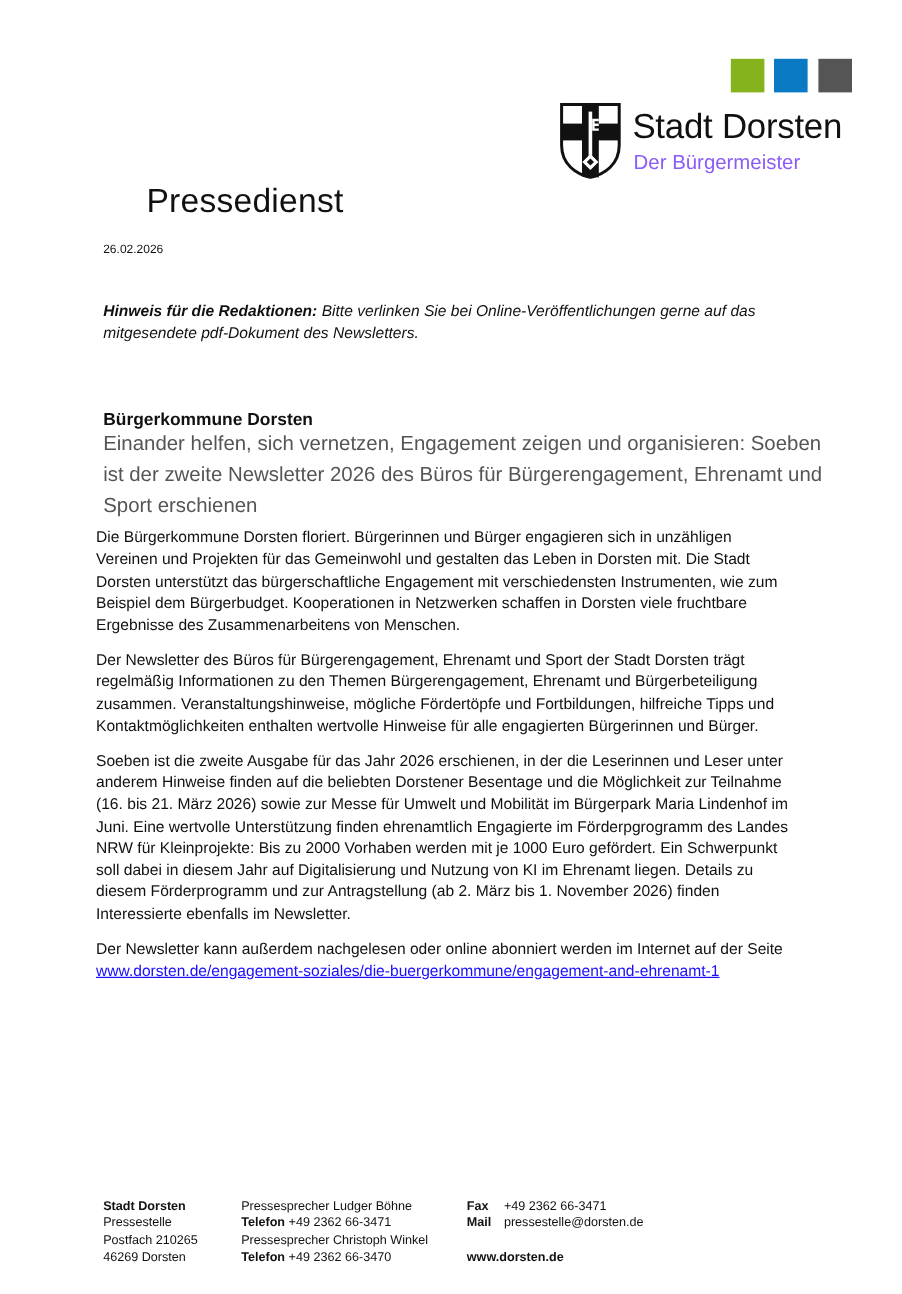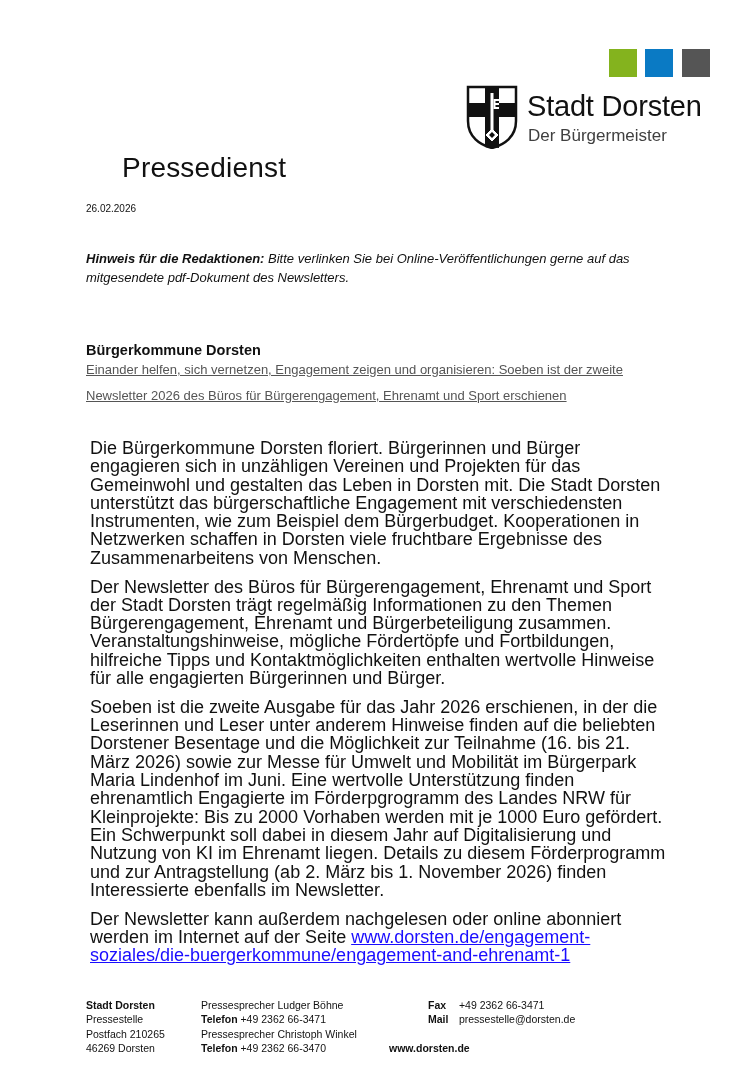--- a/index.html
+++ b/index.html
@@ -12,54 +12,53 @@
     .sq { position: absolute; top: 49px; width: 28px; height: 28px; }
     #sq-green { left: 609px; }
     #sq-blue { left: 645px; }
     #sq-gray { left: 682px; }
     #crest { left: 466px; top: 85px; width: 52px; height: 64px; }
     #logo-title {
       left: 527px; top: 88px; font-size: 29px; color: #111;
       letter-spacing: -0.2px; white-space: nowrap; line-height: 36px;
     }
     #logo-sub {
-      left: 528px; top: 125px; font-size: 17px; color: #404040;
+      left: 528px; top: 125px; font-size: 17px; color: #8b5cf6;
       white-space: nowrap; line-height: 22px;
     }
     #page-title {
       left: 86px; top: 150px; font-size: 28px; color: #111; line-height: 36px;
       letter-spacing: 0.2px;
       margin-left: 36px;
     }
     #date { left: 86px; top: 200px; font-size: 10px; line-height: 18px; }
     #note {
       left: 86px; top: 249px; width: 560px; font-size: 13px; line-height: 19px;
       font-style: italic;
     }
     #note b { font-weight: bold; }
     #section-heading {
       left: 86px; top: 340px; font-size: 14.5px; font-weight: bold; line-height: 20px;
     }
     #subtitle {
-      left: 86px; top: 357px; width: 600px; font-size: 13px; line-height: 26px;
+      left: 86px; top: 357px; width: 600px; font-size: 17px; line-height: 26px;
       color: #555555;
-      text-decoration: underline;
     }
     #body {
-      left: 90px; top: 439px; width: 580px; font-size: 18px; line-height: 18.3px;
+      left: 80px; top: 439px; width: 580px; font-size: 13px; line-height: 18.3px;
     }
     #body p { margin: 0 0 10.5px 0; }
     a.link { color: #1a0dff; text-decoration: underline; }
     #footer { left: 86px; top: 998px; font-size: 10.5px; line-height: 14.3px; color: #111; }
     .fcol { position: absolute; white-space: nowrap; }
     #fcol1 { left: 0; }
     #fcol2 { left: 115px; }
     #fcol3 { left: 303px; }
     .fcol b { font-weight: bold; }
-    .fx-label { display: inline-block; width: 28px; font-weight: bold; margin-left: 39px; }
+    .fx-label { display: inline-block; width: 28px; font-weight: bold; }
   </style>
 </head>
 <body>
 
 <div class="sq" id="sq-green" style="background: rgb(132, 179, 30);"></div>
 <div class="sq" id="sq-blue" style="background: rgb(10, 122, 196);"></div>
 <div class="sq" id="sq-gray" style="background: rgb(85, 85, 85);"></div>
 
 <div class="abs" id="crest">
   <svg width="52" height="64" viewBox="0 0 52 64">

